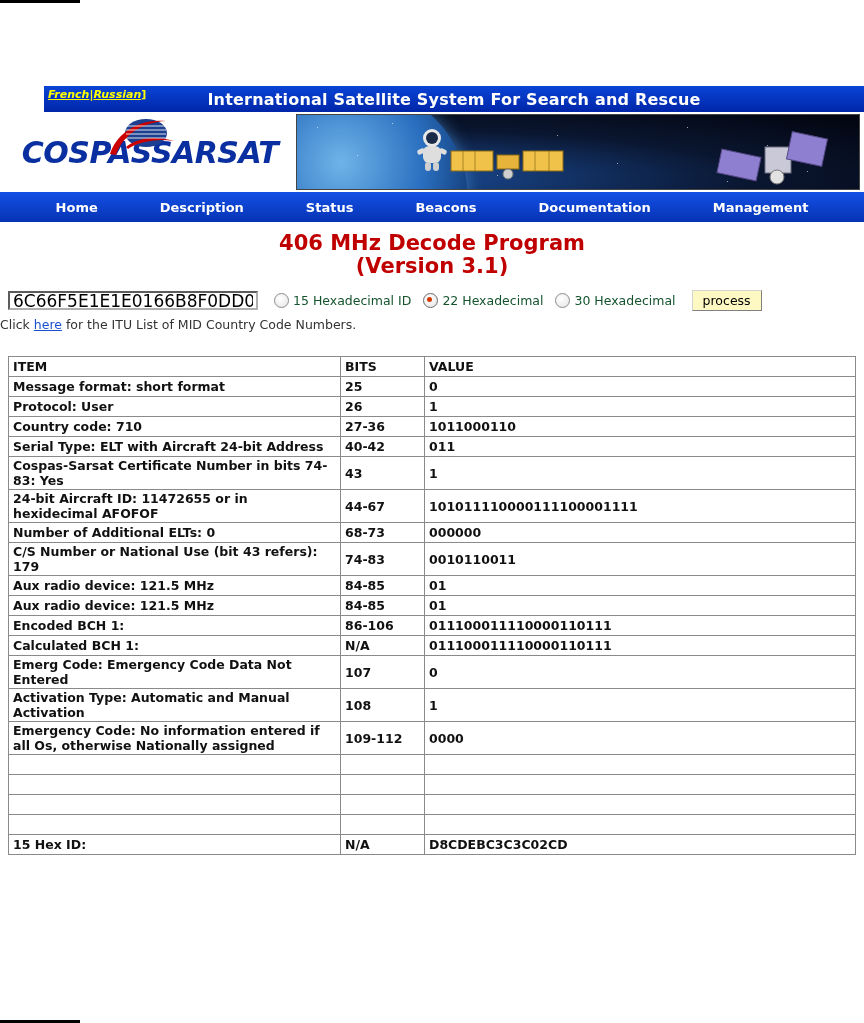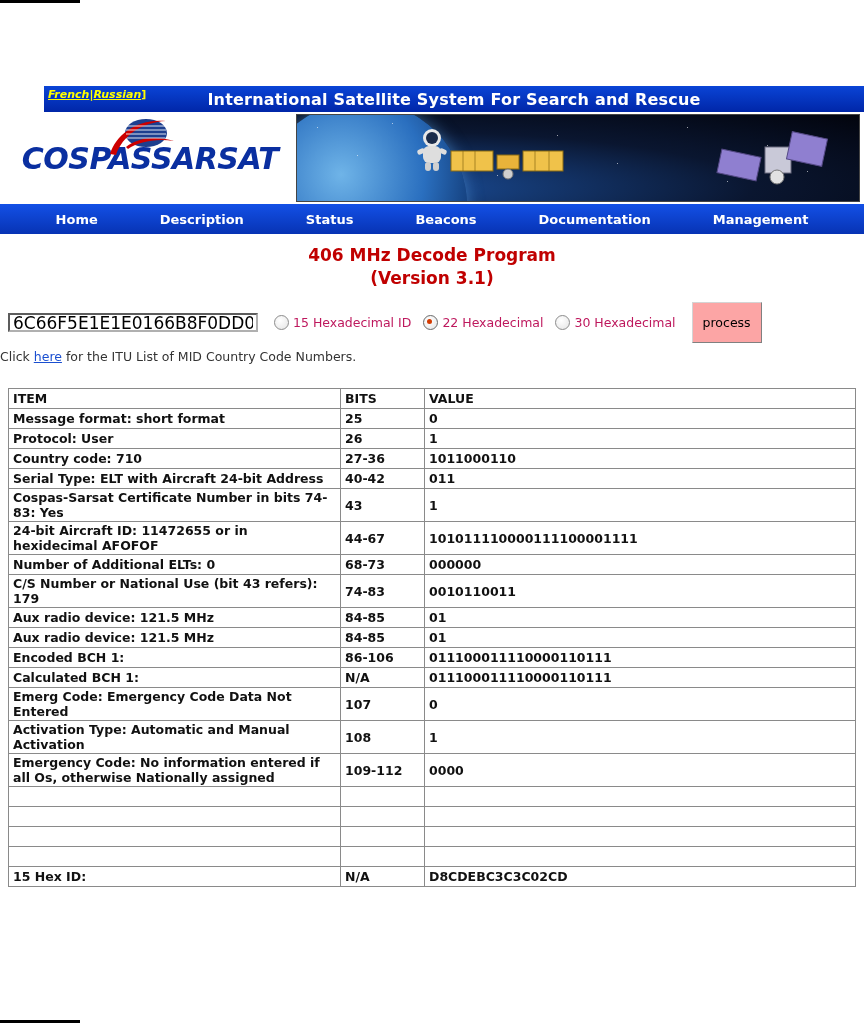--- a/index.html
+++ b/index.html
@@ -68,21 +68,21 @@
     color: #ffff00;
   }
   .lang-links a {
     color: #ffff00;
     text-decoration: underline;
   }
   .lang-links .brk { color: #ffff00; font-style: normal; }
 
   
   .banner {
-    height: 92px;
+    height: 80px;
     background: #ffffff;
     display: flex;
     align-items: stretch;
   }
   .logo-box {
     width: 296px;
     display: flex;
     align-items: center;
     justify-content: center;
     position: relative;
@@ -165,21 +165,21 @@
     padding: 0 28px;
     cursor: pointer;
     white-space: nowrap;
   }
 
   
   .prog-title {
     text-align: center;
     color: #c00000;
     font-weight: bold;
-    font-size: 17px;
+    font-size: 21px;
     line-height: 23px;
     margin-top: 10px;
   }
 
   
   .form-row {
     display: flex;
     align-items: center;
     margin-top: 12px;
     padding-left: 8px;
@@ -200,21 +200,21 @@
     align-items: center;
     margin-left: 16px;
     gap: 4px;
   }
   .radio-wrap {
     display: flex;
     align-items: center;
     gap: 4px;
     margin-right: 8px;
     font-size: 12.5px;
-    color: #be185d;
+    color: #14532d;
     cursor: pointer;
   }
   .radio {
     width: 13px; height: 13px;
     border-radius: 50%;
     border: 1px solid #8c8c8c;
     background: radial-gradient(circle at 40% 35%, #ffffff, #e4e4e4);
     display: inline-block;
     position: relative;
     flex: none;
@@ -227,22 +227,22 @@
     border-radius: 50%;
     background: #d33a00;
   }
   .radio.checked {
     border-color: #6a6a6a;
   }
   .process-btn {
     margin-left: 4px;
     font-family: "DejaVu Sans", "Liberation Sans", sans-serif;
     font-size: 12.5px;
-    padding: 12px 10px;
-    background: #fca5a5;
+    padding: 2px 10px;
+    background: #fef9c3;
     border: 1px outset #d4d4d4;
     color: #000;
     cursor: pointer;
   }
 
   .mid-note {
     text-align: left;
     font-size: 12.5px;
     color: #333;
     margin-top: 6px;

